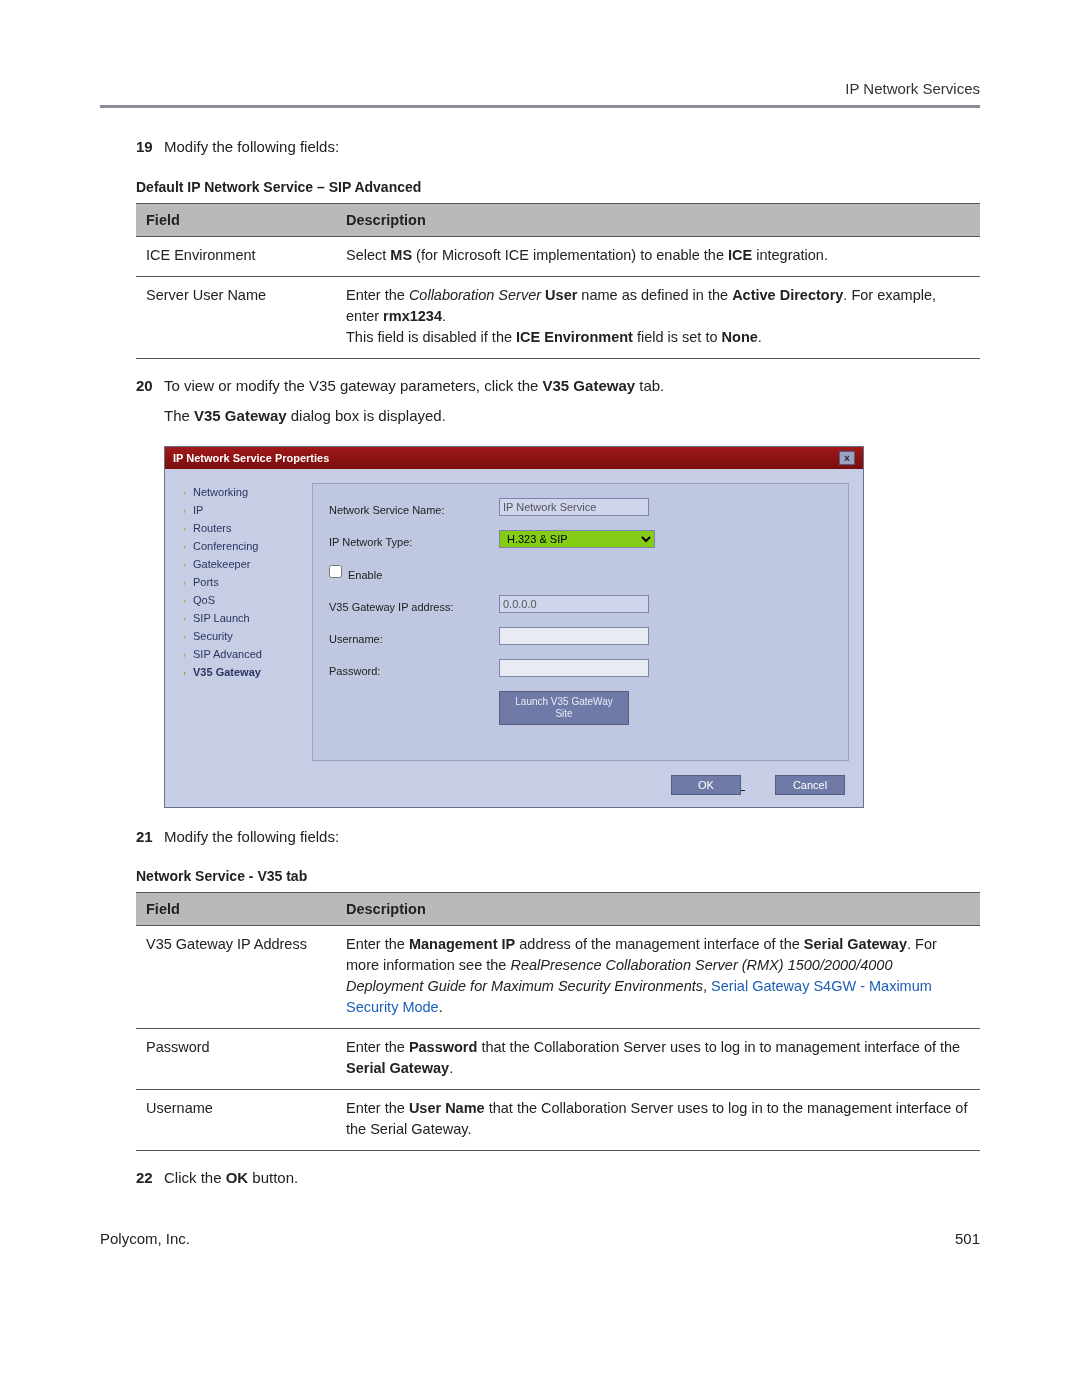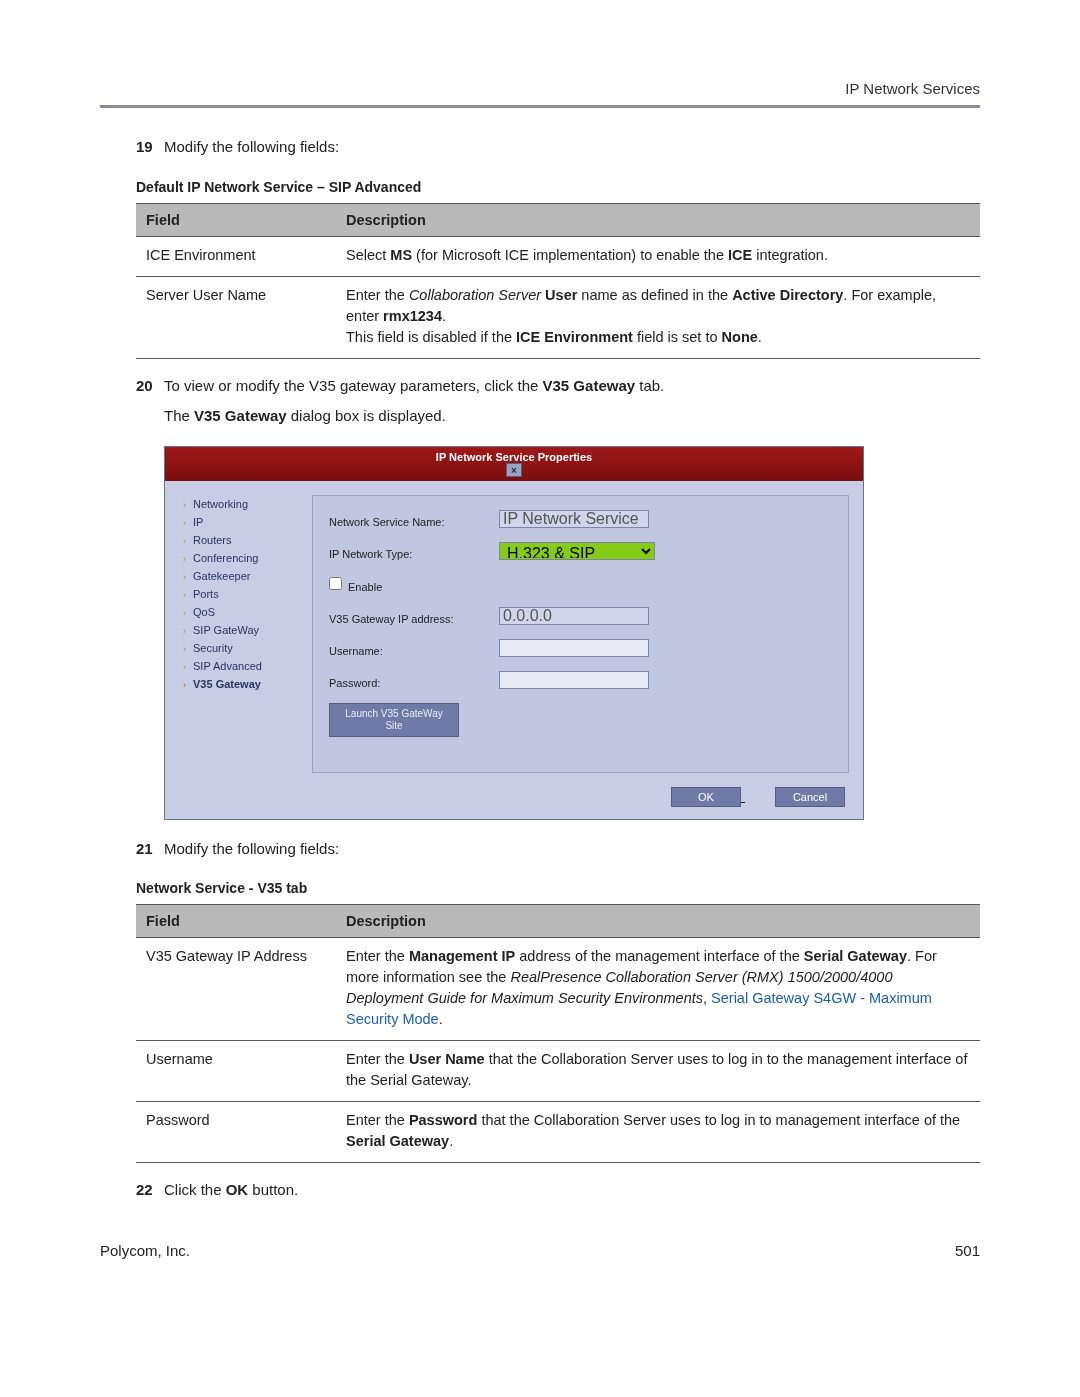--- a/index.html
+++ b/index.html
@@ -91,21 +91,20 @@
   }
   .dlg-title {
     background: linear-gradient(#a01818, #7a0e0e);
     color: #fff;
     font-size: 11px;
     font-weight: bold;
     padding: 4px 8px;
     display: flex;
     justify-content: space-between;
     align-items: center;
-    flex-direction: column;
   }
   .dlg-close {
     background: #9aa3c4;
     color: #2a2a2a;
     width: 16px; height: 14px;
     text-align: center;
     font-size: 10px;
     line-height: 14px;
     border: 1px solid #5a5a7a;
   }
@@ -139,30 +138,31 @@
     font-size: 11px;
     color: #222;
   }
   .frow {
     display: flex;
     align-items: flex-end;
     margin-bottom: 14px;
   }
   .frow .flabel { width: 170px; }
   .frow input[type=text], .frow select {
-    font-size: 16px;
+    font-size: 11px;
     padding: 1px 3px;
     border: 1px solid #7d86a8;
     background: #e8ebf4;
     height: 18px;
   }
   .frow input[type=text] { width: 150px; }
   .frow select { width: 156px; background: #84cc16; }
   .frow input[type=text].disabled { background: #cfd5ea; color: #555; }
   .launch-btn {
+    margin-left: 170px;
     width: 130px;
     padding: 4px 6px;
     background: #6f7aa7;
     color: #e8ecf7;
     font-size: 10px;
     text-align: center;
     border: 1px solid #555d80;
     line-height: 1.2;
   }
   .dlg-footer {
@@ -237,21 +237,21 @@
       </div>
       <div class="dlg-body">
         <div class="dlg-nav">
           <div class="nav-item"><span class="arrow">›</span><span>Networking</span></div>
           <div class="nav-item"><span class="arrow">›</span><span>IP</span></div>
           <div class="nav-item"><span class="arrow">›</span><span>Routers</span></div>
           <div class="nav-item"><span class="arrow">›</span><span>Conferencing</span></div>
           <div class="nav-item"><span class="arrow">›</span><span>Gatekeeper</span></div>
           <div class="nav-item"><span class="arrow">›</span><span>Ports</span></div>
           <div class="nav-item"><span class="arrow">›</span><span>QoS</span></div>
-          <div class="nav-item"><span class="arrow">›</span><span>SIP GateWay</span></div>
+          <div class="nav-item"><span class="arrow">›</span><span>SIP Launch</span></div>
           <div class="nav-item"><span class="arrow">›</span><span>Security</span></div>
           <div class="nav-item"><span class="arrow">›</span><span>SIP Advanced</span></div>
           <div class="nav-item selected"><span class="arrow">›</span><span>V35 Gateway</span></div>
         </div>
         <div class="dlg-form">
           <div class="frow">
             <span class="flabel">Network Service Name:</span>
             <input type="text" class="disabled" disabled="" value="IP Network Service" style="">
           </div>
           <div class="frow">
@@ -300,29 +300,29 @@
       </tr>
     </thead>
     <tbody>
       <tr>
         <td>V35 Gateway IP Address</td>
         <td>
           <span>Enter the </span><b>Management IP</b><span> address of the management interface of the </span><b>Serial Gateway</b><span>. For more information see the </span><i>RealPresence Collaboration Server (RMX) 1500/2000/4000 Deployment Guide for Maximum Security Environments</i><span>, </span><span class="link">Serial Gateway S4GW - Maximum Security Mode</span><span>.</span>
         </td>
       </tr>
       <tr>
+        <td>Password</td>
+        <td>
+          <span>Enter the </span><b>Password</b><span> that the Collaboration Server uses to log in to management interface of the </span><b>Serial Gateway</b><span>.</span>
+        </td>
+      </tr>
+      <tr>
         <td>Username</td>
         <td>
           <span>Enter the </span><b>User Name</b><span> that the Collaboration Server uses to log in to the management interface of the Serial Gateway.</span>
-        </td>
-      </tr>
-      <tr>
-        <td>Password</td>
-        <td>
-          <span>Enter the </span><b>Password</b><span> that the Collaboration Server uses to log in to management interface of the </span><b>Serial Gateway</b><span>.</span>
         </td>
       </tr>
     </tbody>
   </table>
 
   <div class="step">
     <div class="step-num">22</div>
     <div class="step-text">
       <span>Click the </span><b>OK</b><span> button.</span>
     </div>

